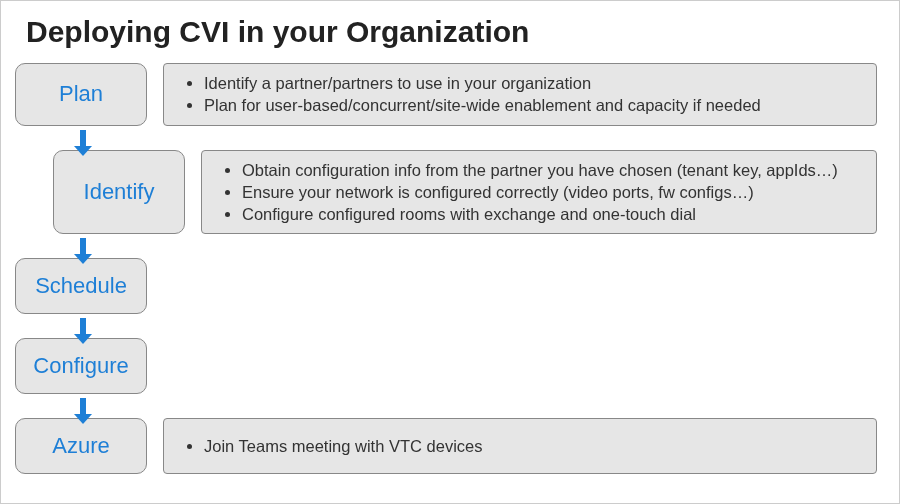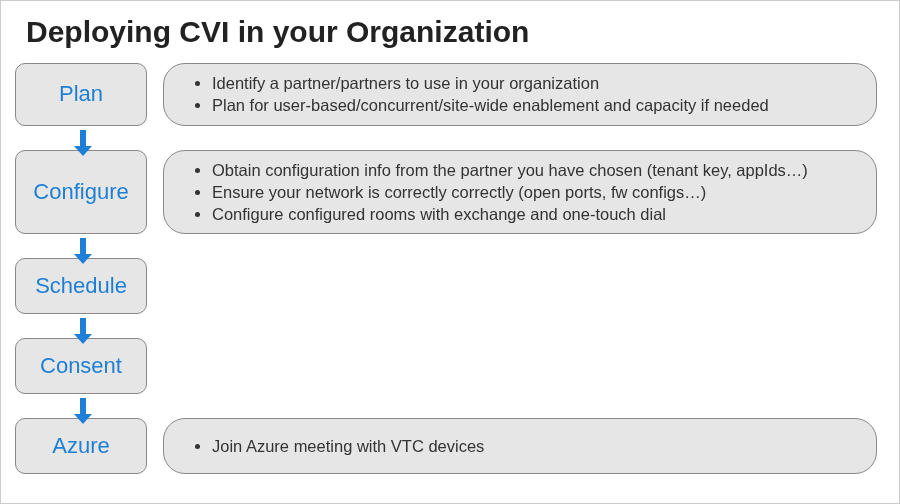--- a/index.html
+++ b/index.html
@@ -66,36 +66,36 @@
     left: 50%;
     top: 100%;
     transform: translateX(-50%);
     border-left: 9px solid transparent;
     border-right: 9px solid transparent;
     border-top: 10px solid #1e7fd6;
   }
   .detail-box {
     flex: 1 1 auto;
     border: 1px solid #888;
-    border-radius: 22px;
+    border-radius: 4px;
     background: #e6e6e6;
     color: #333;
     font-size: 16.5px;
-    padding: 8px 14px 8px 30px;
+    padding: 8px 14px 8px 22px;
     display: flex;
     align-items: center;
   }
   .detail-box ul {
     list-style: disc;
     padding-left: 18px;
     line-height: 1.35;
   }
   
   .h2 .step-box, .h2 .detail-box { min-height: 56px; }
-  .h3 .step-box, .h3 .detail-box { min-height: 72px; }
+  .h3 .step-box, .h3 .detail-box { min-height: 72px; margin-left: 38px; }
 </style>
 </head>
 <body>
 
 <div class="title">Deploying CVI in your Organization</div>
 
 <div class="rows">
 
   <div class="row h2">
     <div class="left-col">
@@ -112,26 +112,26 @@
     <div class="left-col">
       <div class="arrow-wrap">
           <div class="arrow"></div>
         </div>
     </div>
     <div style="flex:1"></div>
   </div>
 
   <div class="row h3">
     <div class="left-col">
-      <div class="step-box">Configure</div>
+      <div class="step-box">Identify</div>
     </div>
     <div class="detail-box">
       <ul>
         <li>Obtain configuration info from the partner you have chosen (tenant key, appIds…)</li>
-        <li>Ensure your network is correctly correctly (open ports, fw configs…)</li>
+        <li>Ensure your network is configured correctly (video ports, fw configs…)</li>
         <li>Configure configured rooms with exchange and one-touch dial</li>
       </ul>
     </div>
   </div>
   <div class="row">
     <div class="left-col">
       <div class="arrow-wrap">
           <div class="arrow"></div>
         </div>
     </div>
@@ -147,36 +147,36 @@
     <div class="left-col">
       <div class="arrow-wrap">
           <div class="arrow"></div>
         </div>
     </div>
     <div style="flex:1"></div>
   </div>
 
   <div class="row h2">
     <div class="left-col">
-      <div class="step-box">Consent</div>
+      <div class="step-box">Configure</div>
     </div>
   </div>
   <div class="row">
     <div class="left-col">
       <div class="arrow-wrap">
           <div class="arrow"></div>
         </div>
     </div>
     <div style="flex:1"></div>
   </div>
 
   <div class="row h2">
     <div class="left-col">
       <div class="step-box">Azure</div>
     </div>
     <div class="detail-box">
       <ul>
-        <li>Join Azure meeting with VTC devices</li>
+        <li>Join Teams meeting with VTC devices</li>
       </ul>
     </div>
   </div>
 
 </div>
 
 </body></html>

